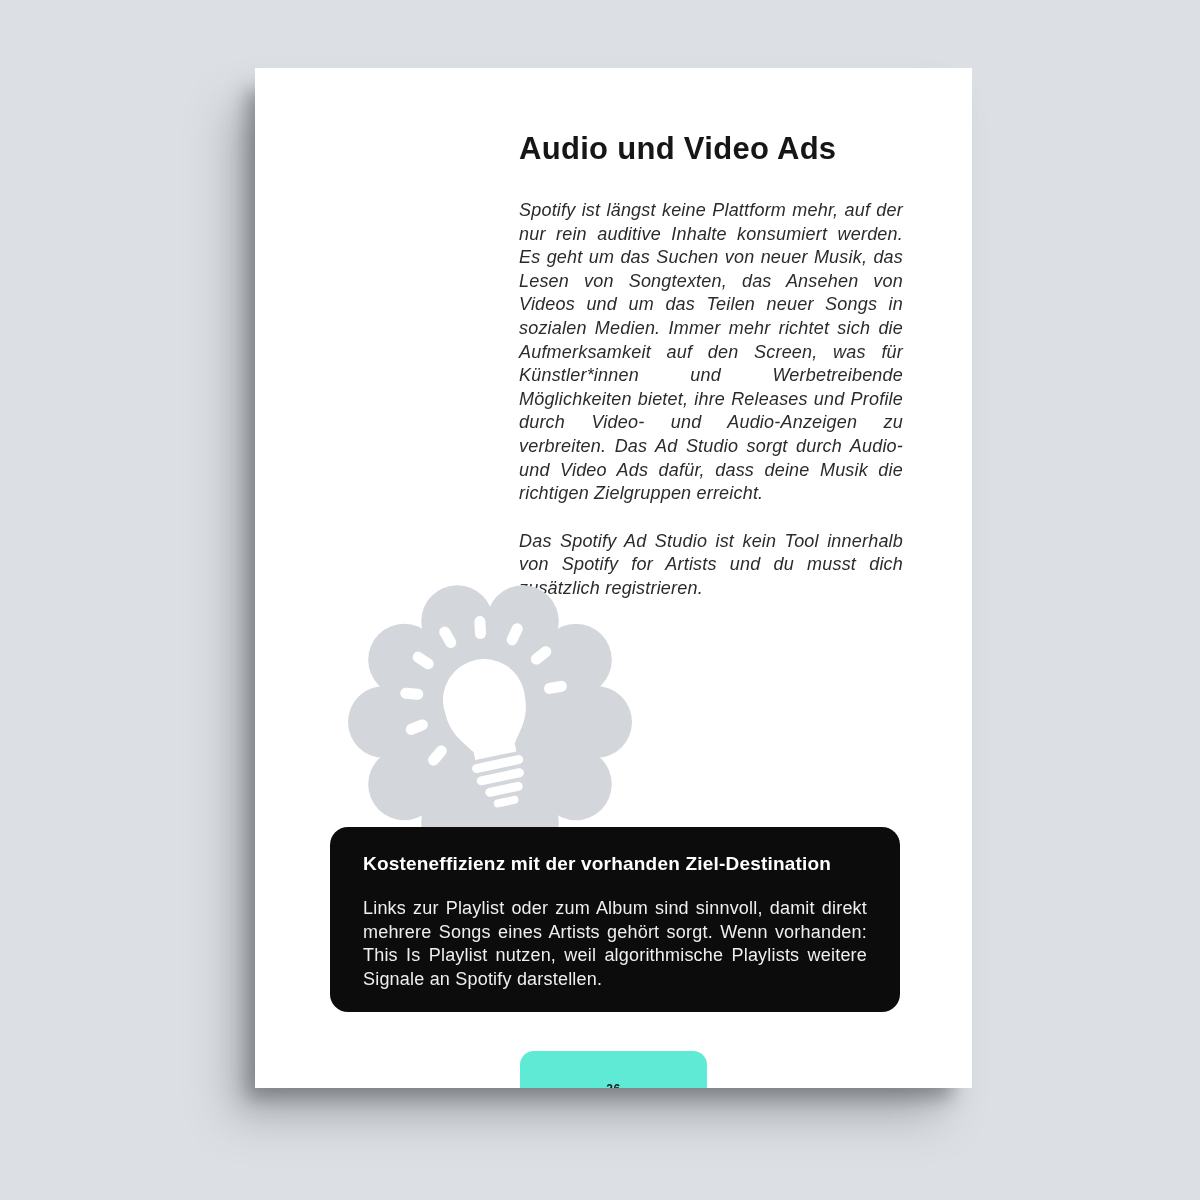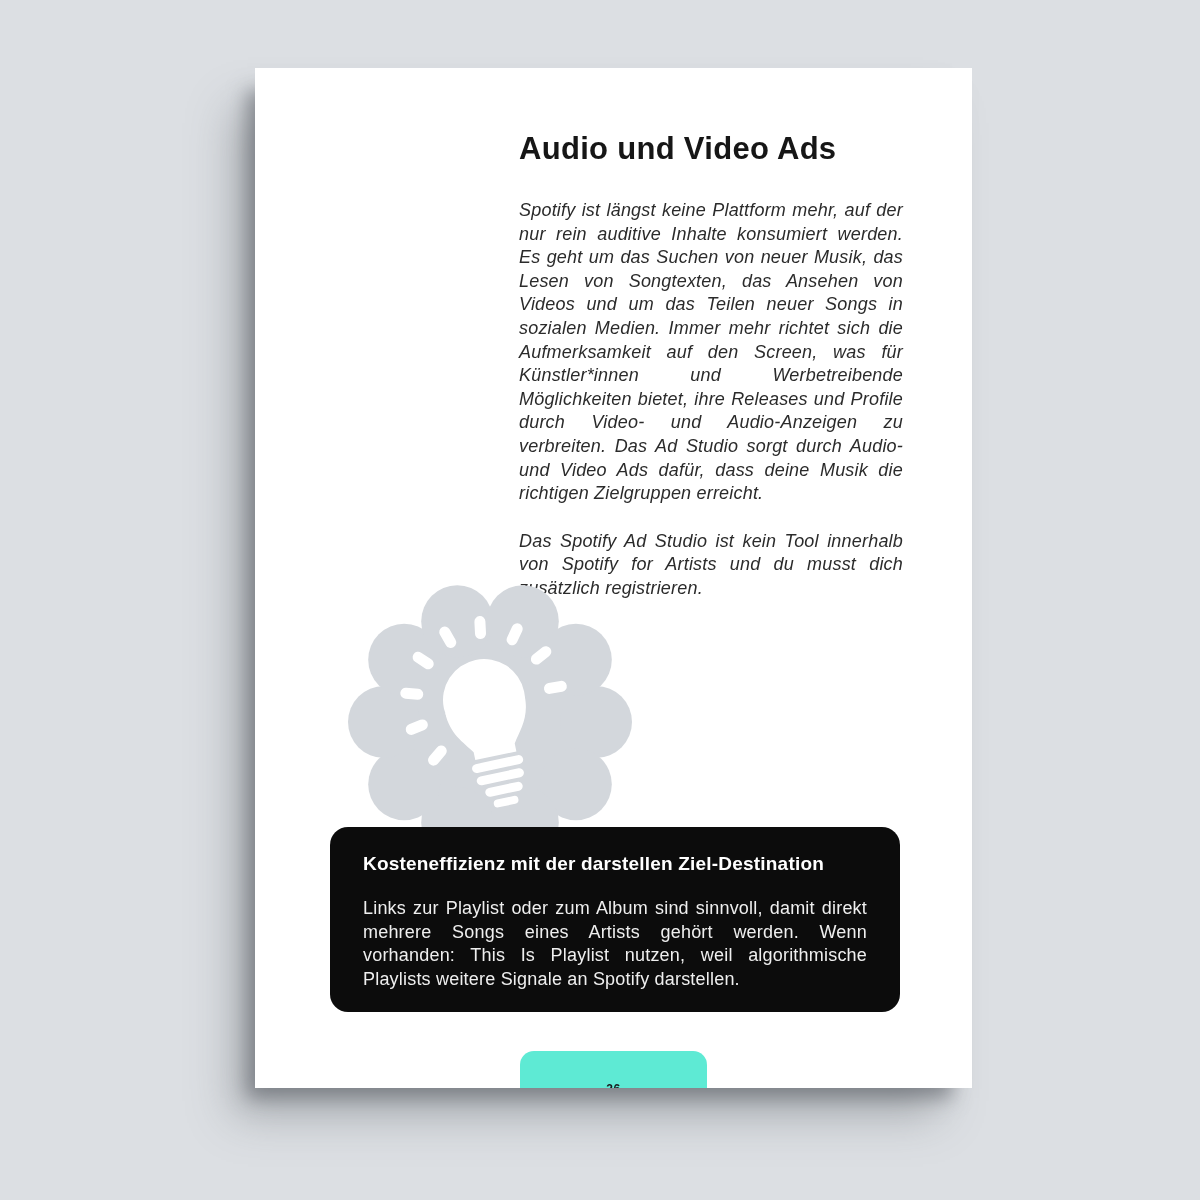--- a/index.html
+++ b/index.html
@@ -152,22 +152,22 @@
         <rect x="478.5" y="616" width="11" height="23" rx="5.5" transform="rotate(-45 484 700)"></rect>
         <rect x="478.5" y="616" width="11" height="23" rx="5.5" transform="rotate(-18 484 700)"></rect>
         <rect x="478.5" y="616" width="11" height="23" rx="5.5" transform="rotate(9 484 700)"></rect>
         <rect x="478.5" y="616" width="11" height="23" rx="5.5" transform="rotate(37 484 700)"></rect>
         <rect x="478.5" y="616" width="11" height="23" rx="5.5" transform="rotate(64 484 700)"></rect>
         <rect x="478.5" y="616" width="11" height="23" rx="5.5" transform="rotate(92 484 700)"></rect>
       </g>
     </svg>
 
     <div class="tip-box">
-      <h3 class="tip-box-title">Kosteneffizienz mit der darstellen Ziel-Destination</h3>
-      <p class="tip-box-body">Links zur Playlist oder zum Album sind sinnvoll, damit direkt mehrere Songs eines Artists gehört werden. Wenn vorhanden: This Is Playlist nutzen, weil algorithmische Playlists weitere Signale an Spotify darstellen.</p>
+      <h3 class="tip-box-title">Kosteneffizienz mit der vorhanden Ziel-Destination</h3>
+      <p class="tip-box-body">Links zur Playlist oder zum Album sind sinnvoll, damit direkt mehrere Songs eines Artists gehört sorgt. Wenn vorhanden: This Is Playlist nutzen, weil algorithmische Playlists weitere Signale an Spotify darstellen.</p>
     </div>
 
     <div class="page-tab">
       <span class="page-number">26</span>
     </div>
 
   </div>
 </div>
 
 </body></html>

